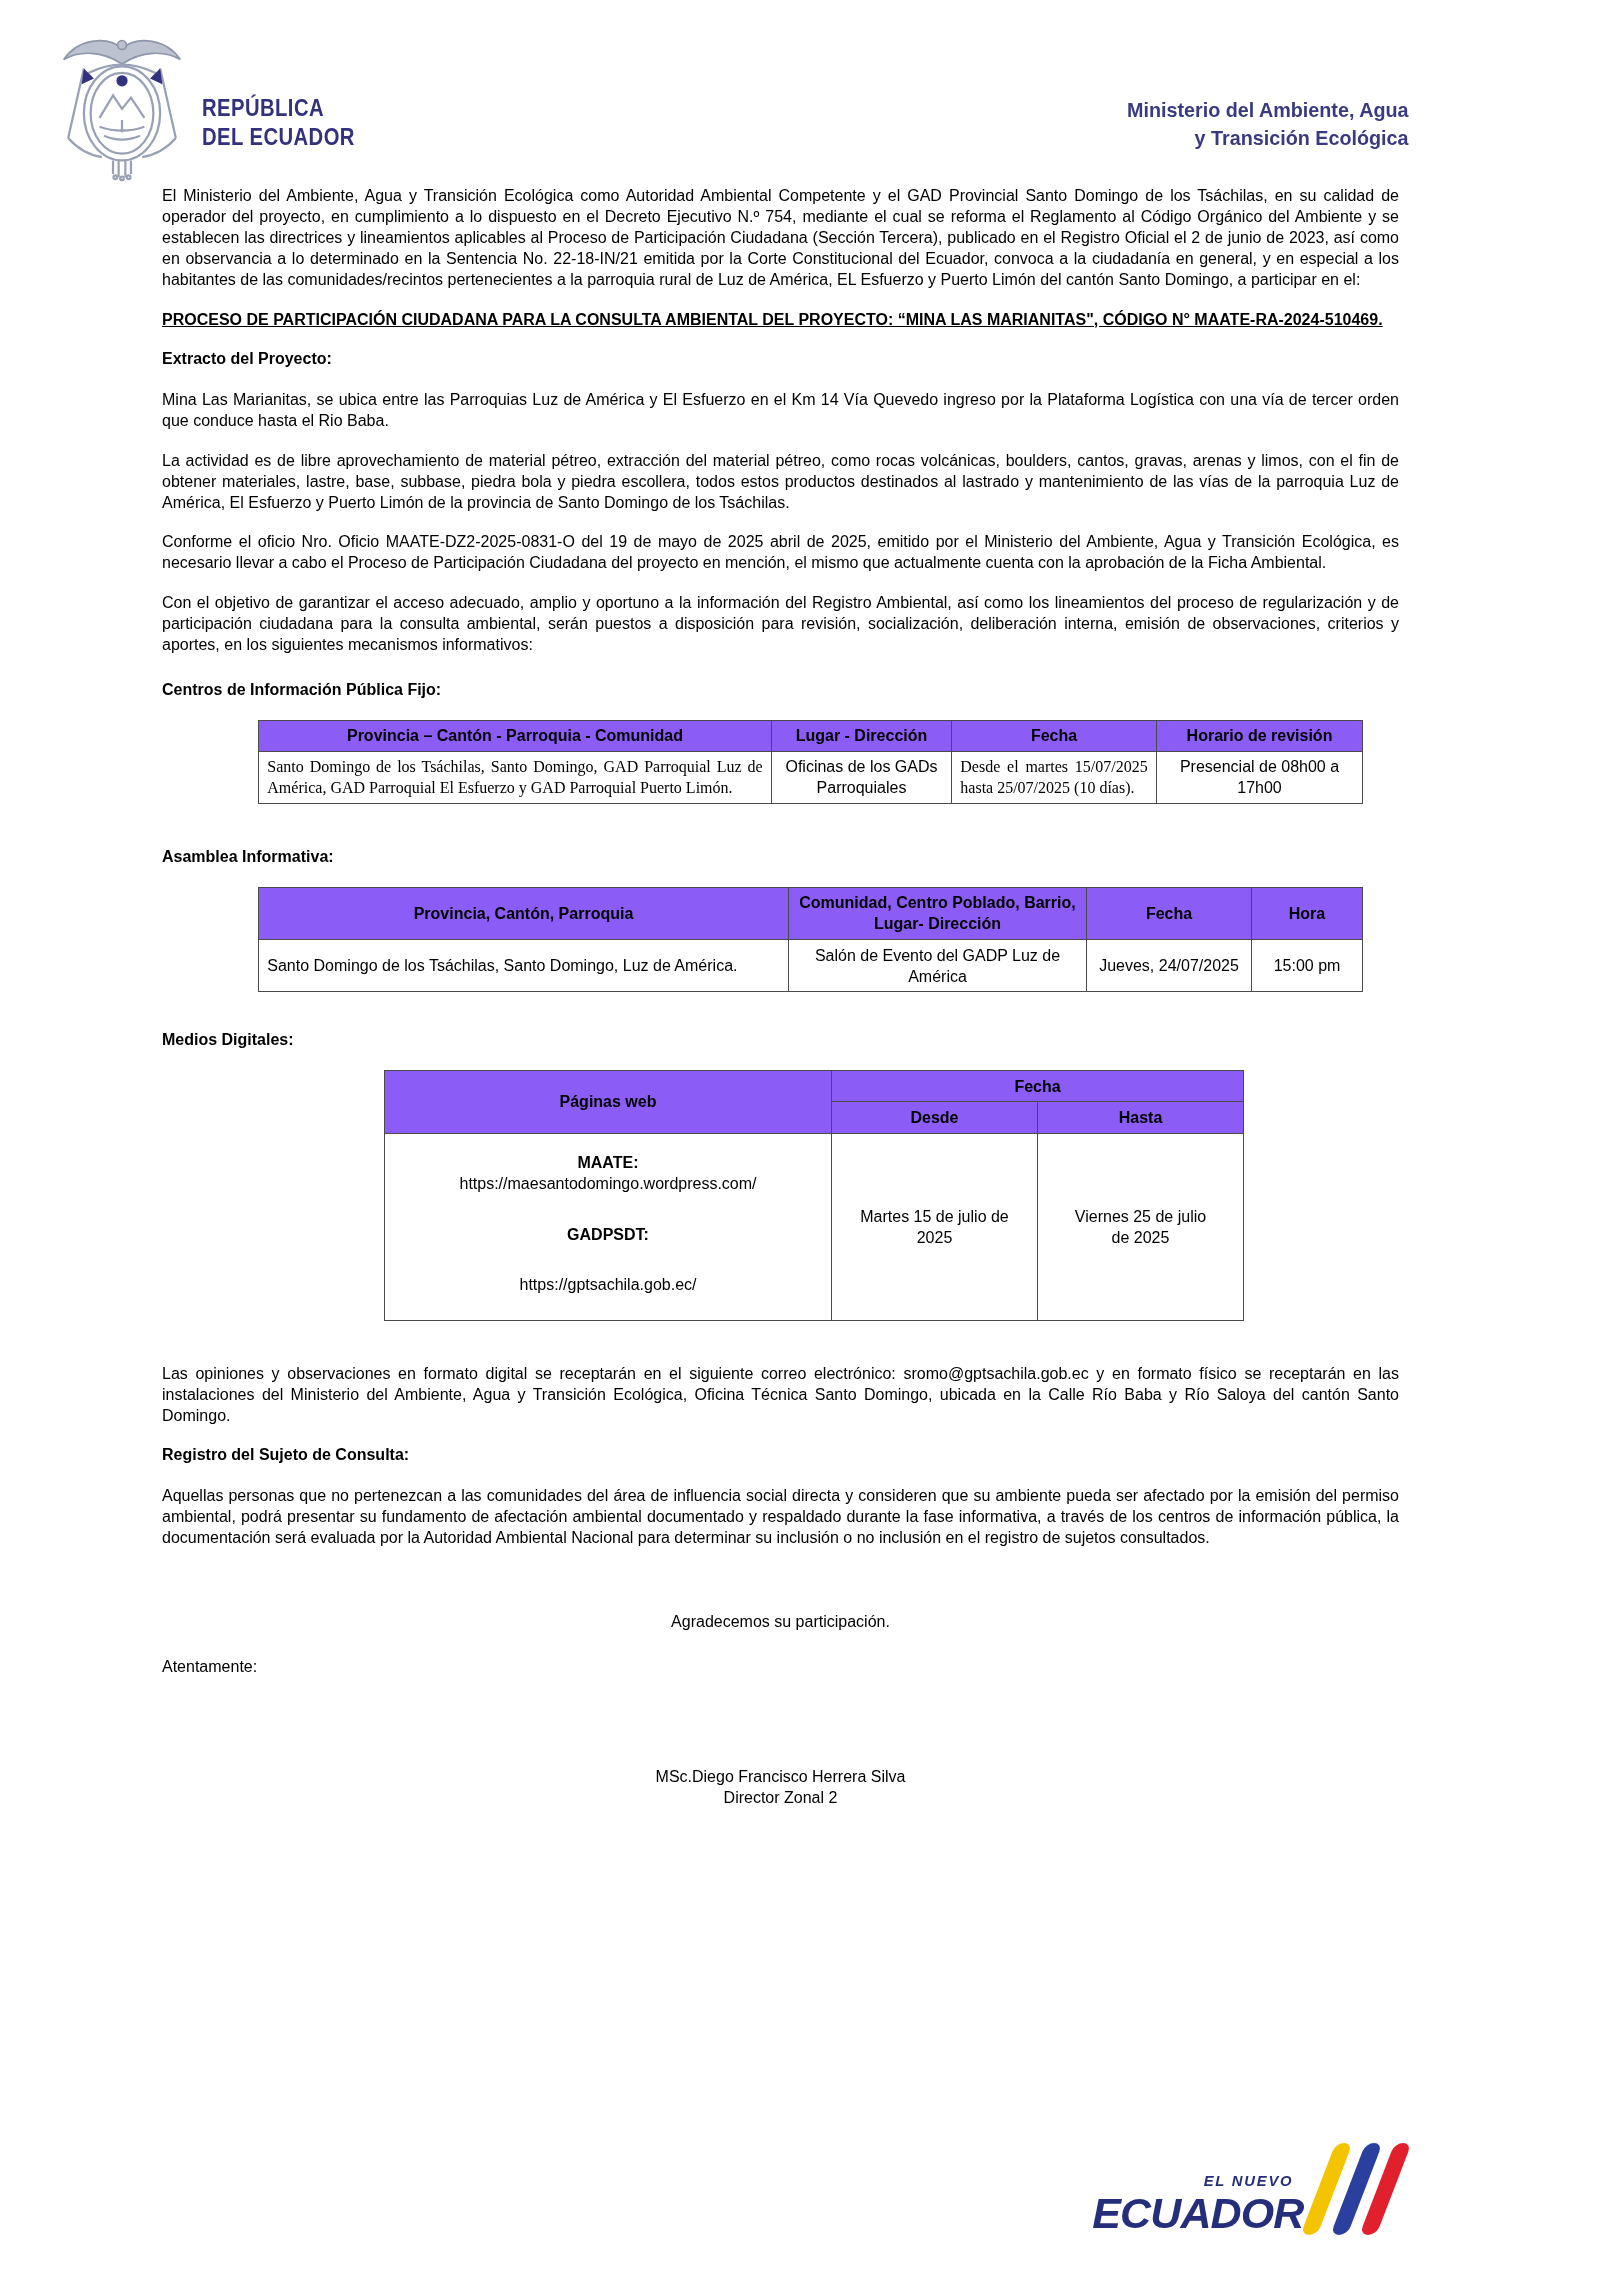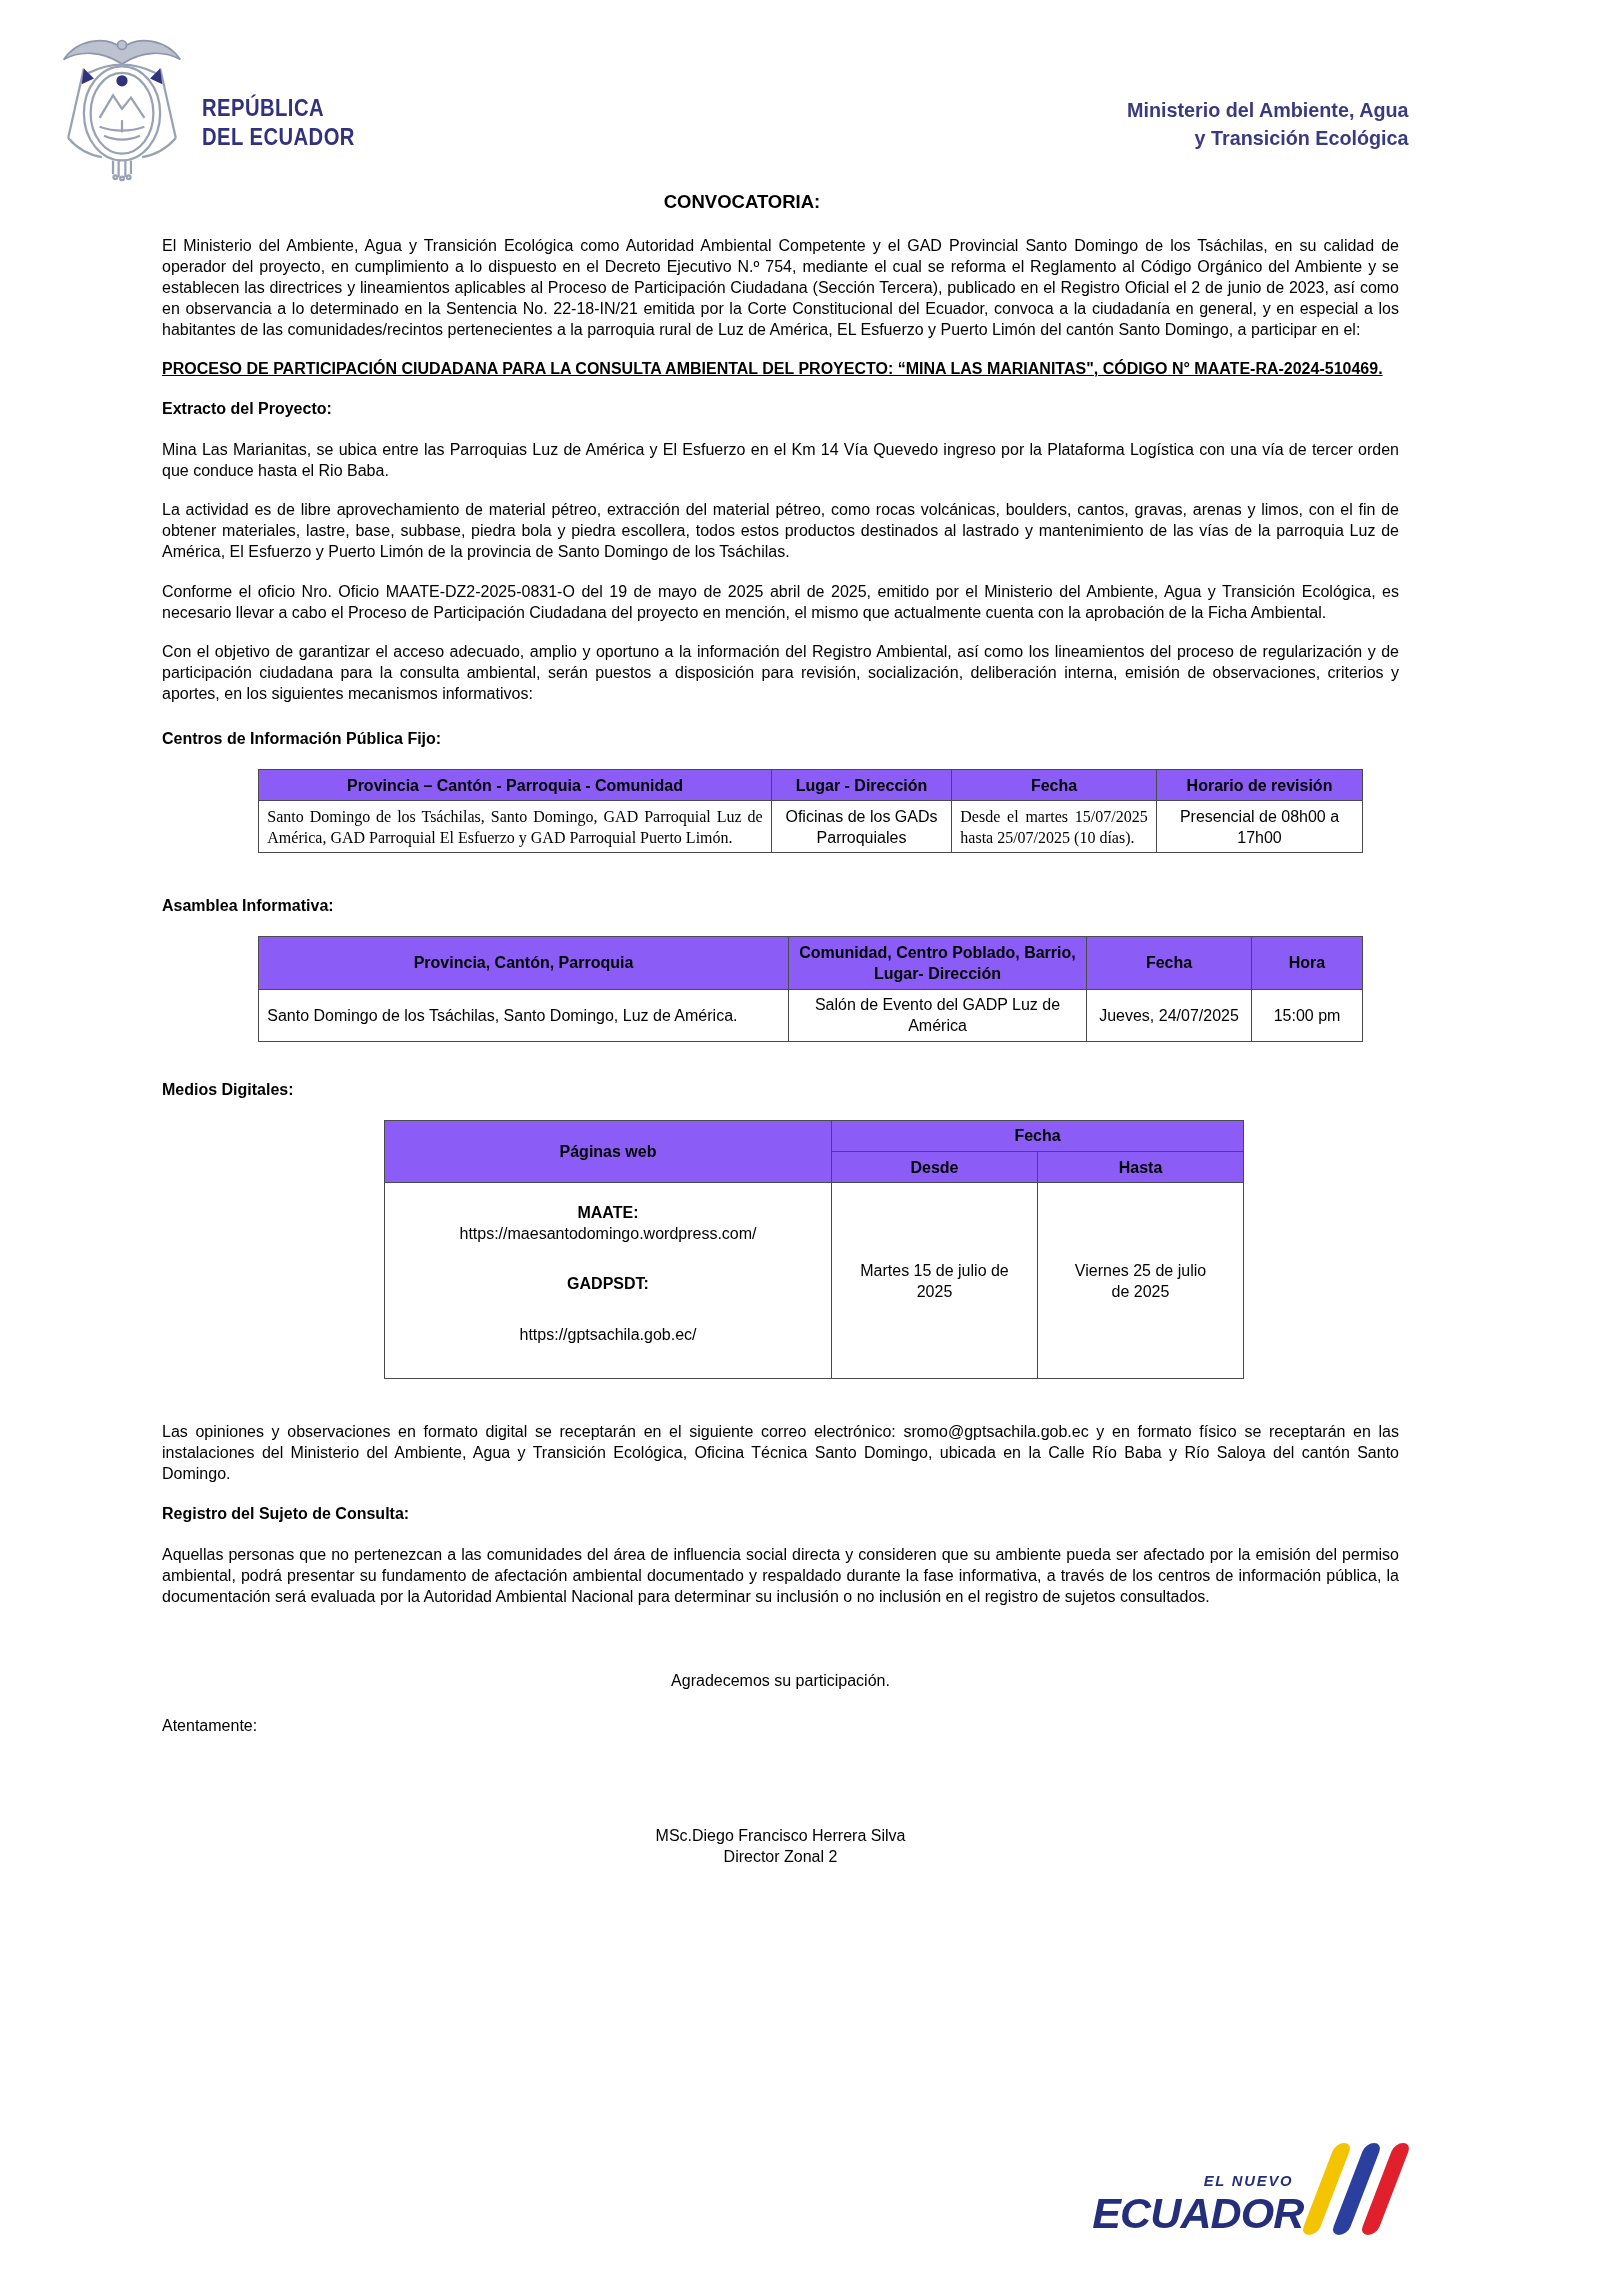--- a/index.html
+++ b/index.html
@@ -33,21 +33,21 @@
   table.t th{background:#8b5cf6;font-weight:bold;text-align:center;}
   .tbl-wrap1{margin-bottom:42px;}
   .tbl-wrap2{margin-bottom:37px;}
   .tbl-wrap3{margin-bottom:42px;}
   .cell-just{text-align:justify;font-family:Liberation Serif, serif;}
   .cell-center{text-align:center;}
   table.t3{margin-left:222px;}
   .weblinks div{margin:0;}
   .weblinks .lbl{font-weight:bold;margin-top:1.8px;}
   .weblinks .url{margin-bottom:29.5px;}
-  .weblinks .url:last-child{margin-bottom:17px;}
+  .weblinks .url:last-child{margin-bottom:8px;}
 
   .center-line{text-align:center !important;}
   .salutation{margin-bottom:89px !important;text-align:right;}
   .thanks{margin-bottom:24px !important;}
   .sig{ text-align:center;line-height:21px;}
 
   
   .footer-left{position:absolute;left:92px;top:2130px;font-size:15px;line-height:27px;color:#ADADAD;}
   .footer-left b{color:#8E8E8E;}
   .footer-left .site{color:#BDBDBD;}
@@ -95,21 +95,20 @@
         <div>REPÚBLICA</div>
         <div>DEL ECUADOR</div>
       </div>
     </div>
     <div class="ministry">
       <div>Ministerio del Ambiente, Agua</div>
       <div>y Transición Ecológica</div>
     </div>
   </div>
 
-  <div class="doc-title">CONVOCATORIA:</div>
 
   <div class="content">
 
     <p>El Ministerio del Ambiente, Agua y Transición Ecológica como Autoridad Ambiental Competente y el GAD Provincial Santo Domingo de los Tsáchilas, en su calidad de operador del proyecto, en cumplimiento a lo dispuesto en el Decreto Ejecutivo N.º 754, mediante el cual se reforma el Reglamento al Código Orgánico del Ambiente y se establecen las directrices y lineamientos aplicables al Proceso de Participación Ciudadana (Sección Tercera), publicado en el Registro Oficial el 2 de junio de 2023, así como en observancia a lo determinado en la Sentencia No. 22-18-IN/21 emitida por la Corte Constitucional del Ecuador, convoca a la ciudadanía en general, y en especial a los habitantes de las comunidades/recintos pertenecientes a la parroquia rural de Luz de América, EL Esfuerzo y Puerto Limón del cantón Santo Domingo, a participar en el:</p>
 
     <p class="project-title">PROCESO DE PARTICIPACIÓN CIUDADANA PARA LA CONSULTA AMBIENTAL DEL PROYECTO: “MINA LAS MARIANITAS", CÓDIGO N° MAATE-RA-2024-510469.</p>
 
     <div class="h3">Extracto del Proyecto:</div>
     <p>Mina Las Marianitas, se ubica entre las Parroquias Luz de América y El Esfuerzo en el Km 14 Vía Quevedo ingreso por la Plataforma Logística con una vía de tercer orden que conduce hasta el Rio Baba.</p>
     <p>La actividad es de libre aprovechamiento de material pétreo, extracción del material pétreo, como rocas volcánicas, boulders, cantos, gravas, arenas y limos, con el fin de obtener materiales, lastre, base, subbase, piedra bola y piedra escollera, todos estos productos destinados al lastrado y mantenimiento de las vías de la parroquia Luz de América, El Esfuerzo y Puerto Limón de la provincia de Santo Domingo de los Tsáchilas.</p>

